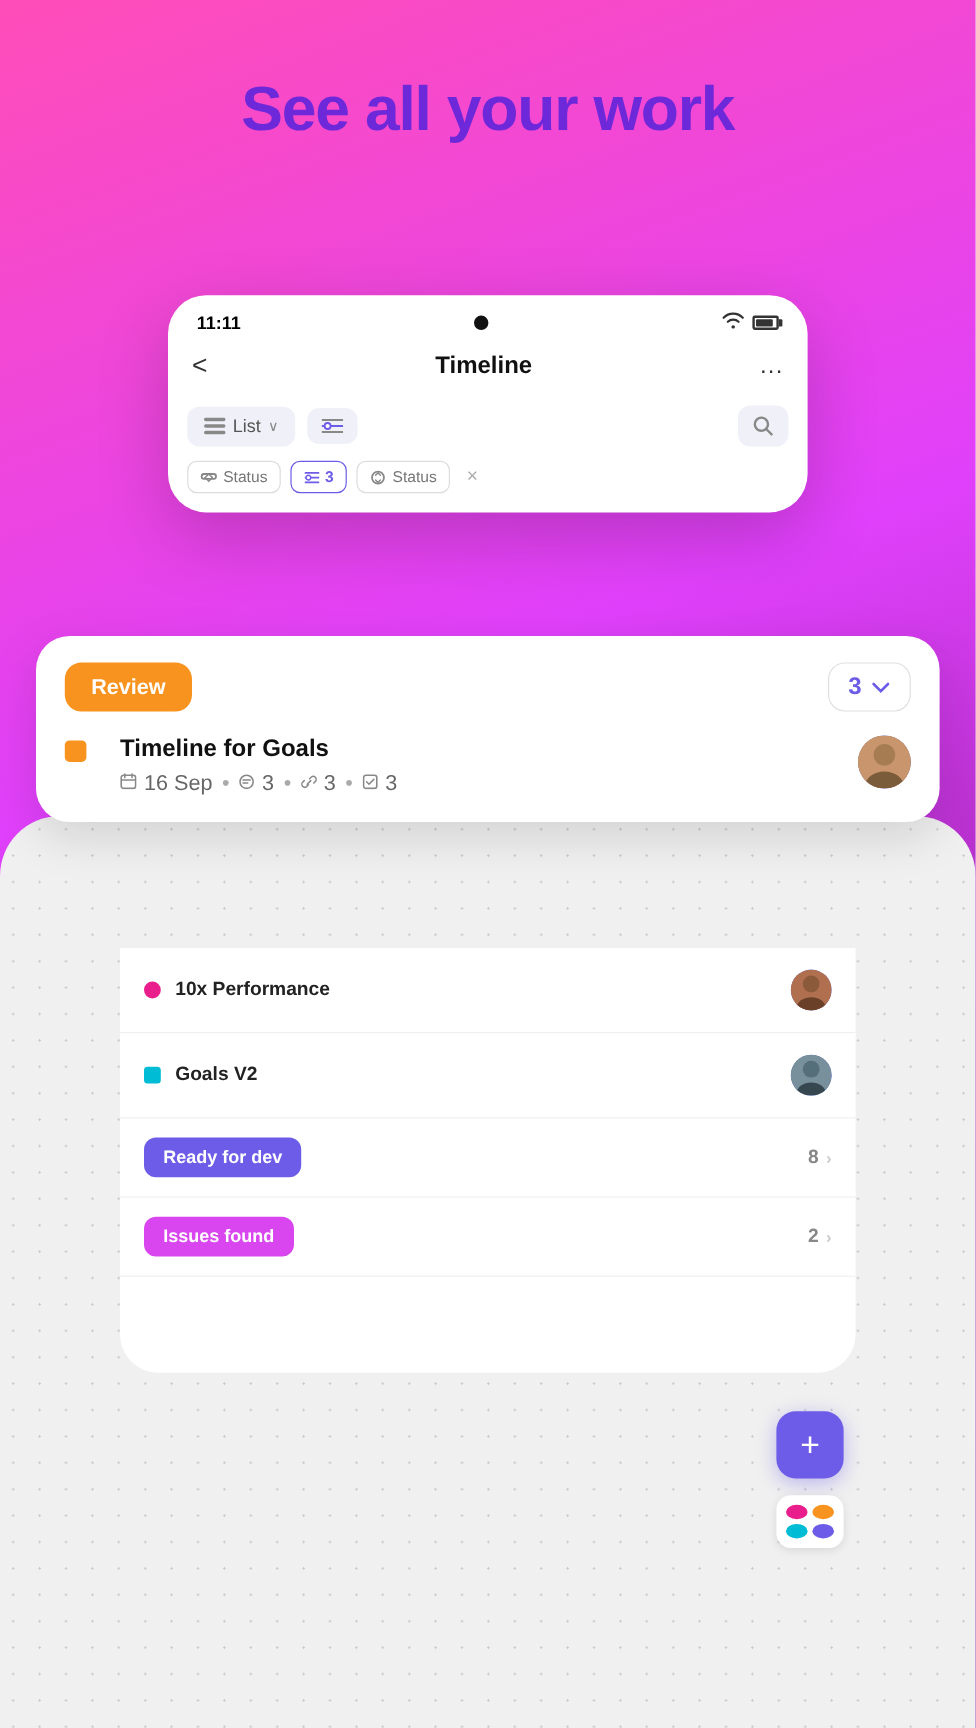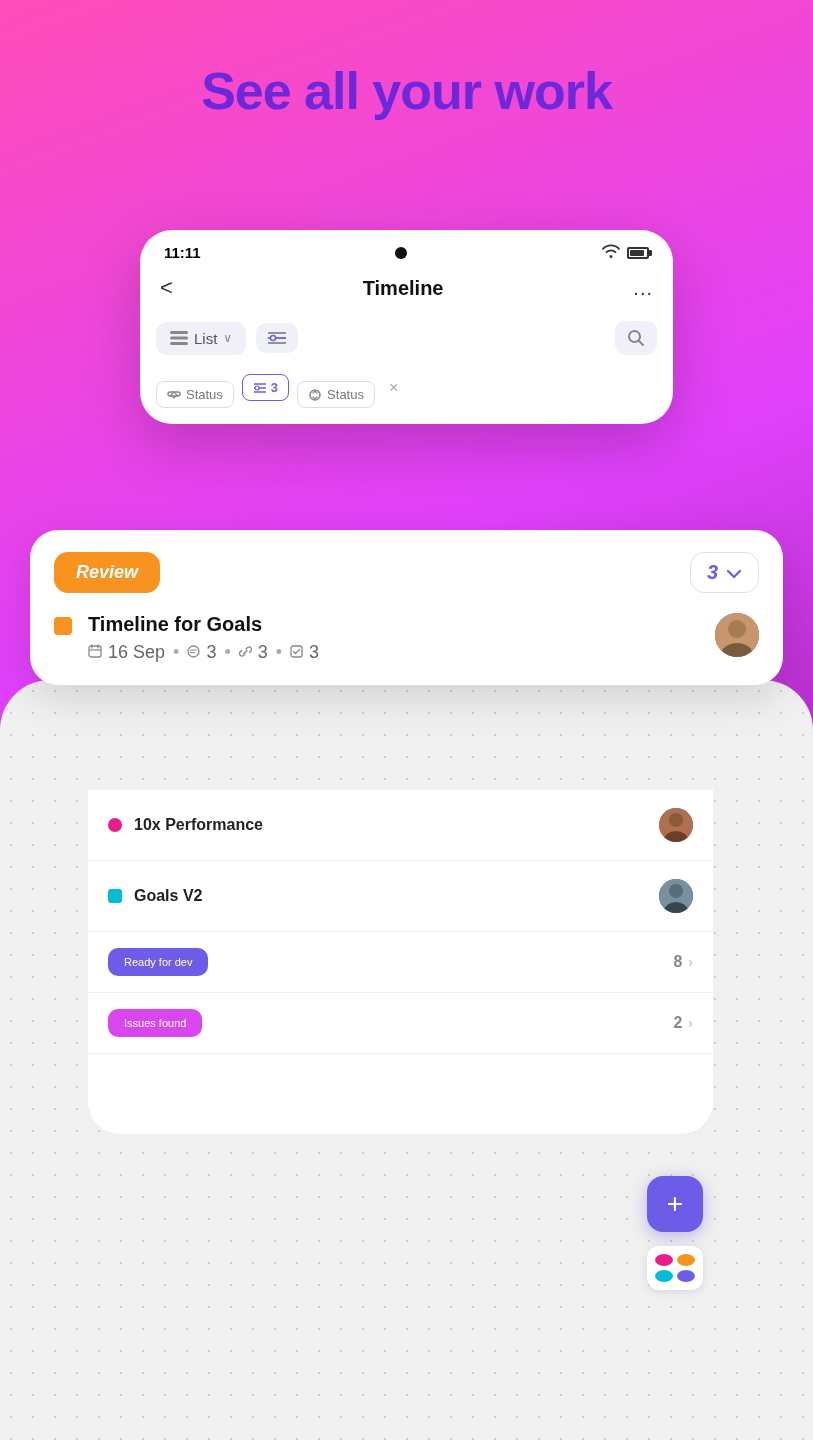--- a/index.html
+++ b/index.html
@@ -21,21 +21,21 @@
       font-weight: 800;
       line-height: 1.2;
       letter-spacing: -1px;
       z-index: 1;
       position: relative;
     }
 
     
     .phone-card-back {
       position: absolute;
-      top: 230px;
+      top: 246px;
       left: 140px;
       right: 140px;
       background: white;
       border-radius: 32px;
       padding: 0;
       z-index: 2;
       overflow: hidden;
       box-shadow: 0 20px 60px rgba(0,0,0,0.2);
     }
 
@@ -166,21 +166,20 @@
 
     .filter-tag {
       display: flex;
       align-items: center;
       gap: 5px;
       border: 1.5px solid #ddd;
       border-radius: 8px;
       padding: 5px 10px;
       font-size: 13px;
       color: #777;
-      margin-top: 14px;
     }
 
     .filter-tag-count {
       display: flex;
       align-items: center;
       gap: 4px;
       border: 1.5px solid #6c5ce7;
       border-radius: 8px;
       padding: 5px 10px;
       font-size: 13px;
@@ -205,21 +204,20 @@
       padding: 22px 24px;
       z-index: 10;
       box-shadow: 0 12px 40px rgba(0,0,0,0.13);
     }
 
     .review-row {
       display: flex;
       align-items: center;
       justify-content: space-between;
       margin-bottom: 20px;
-      font-style: italic;
     }
 
     .review-badge {
       background: #f7931e;
       color: white;
       font-size: 18px;
       font-weight: 700;
       border-radius: 14px;
       padding: 10px 22px;
     }
@@ -233,21 +231,21 @@
       padding: 8px 16px;
       font-size: 20px;
       font-weight: 700;
       color: #6c5ce7;
     }
 
     .task-row {
       display: flex;
       align-items: flex-start;
       justify-content: space-between;
-      gap: 16px;
+      gap: 28px;
     }
 
     .task-color-dot {
       width: 18px;
       height: 18px;
       background: #f7931e;
       border-radius: 4px;
       margin-top: 4px;
       flex-shrink: 0;
     }
@@ -287,21 +285,21 @@
       display: flex;
       align-items: flex-end;
       justify-content: center;
       overflow: hidden;
     }
 
     
     .bottom-list {
       position: absolute;
       top: 790px;
-      left: 88px;
+      left: 100px;
       right: 100px;
       background: white;
       border-radius: 0 0 32px 32px;
       z-index: 3;
       overflow: hidden;
     }
 
     .list-item {
       display: flex;
       align-items: center;
@@ -341,22 +339,22 @@
       display: flex;
       align-items: center;
       justify-content: space-between;
       padding: 16px 20px;
       border-bottom: 1px solid #f0f0f0;
     }
 
     .status-tag {
       padding: 8px 16px;
       border-radius: 10px;
-      font-size: 11px;
-      font-weight: 400;
+      font-size: 15px;
+      font-weight: 700;
       color: white;
     }
 
     .status-count {
       display: flex;
       align-items: center;
       gap: 6px;
       color: #888;
       font-size: 16px;
       font-weight: 600;

